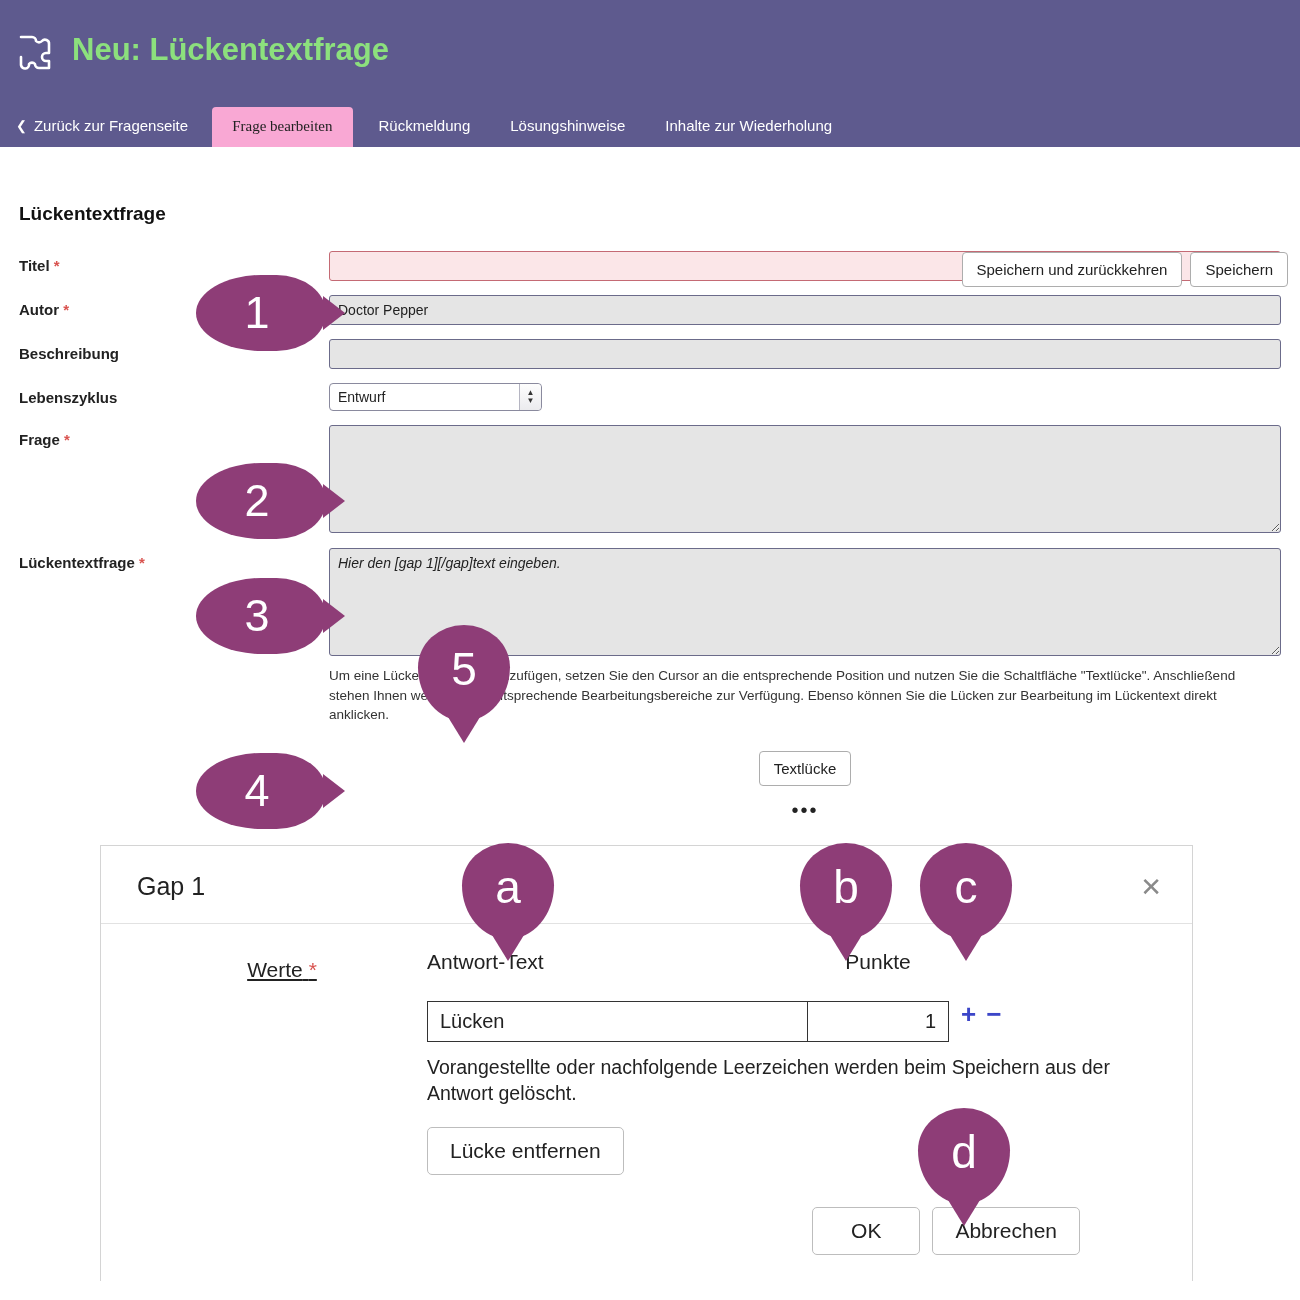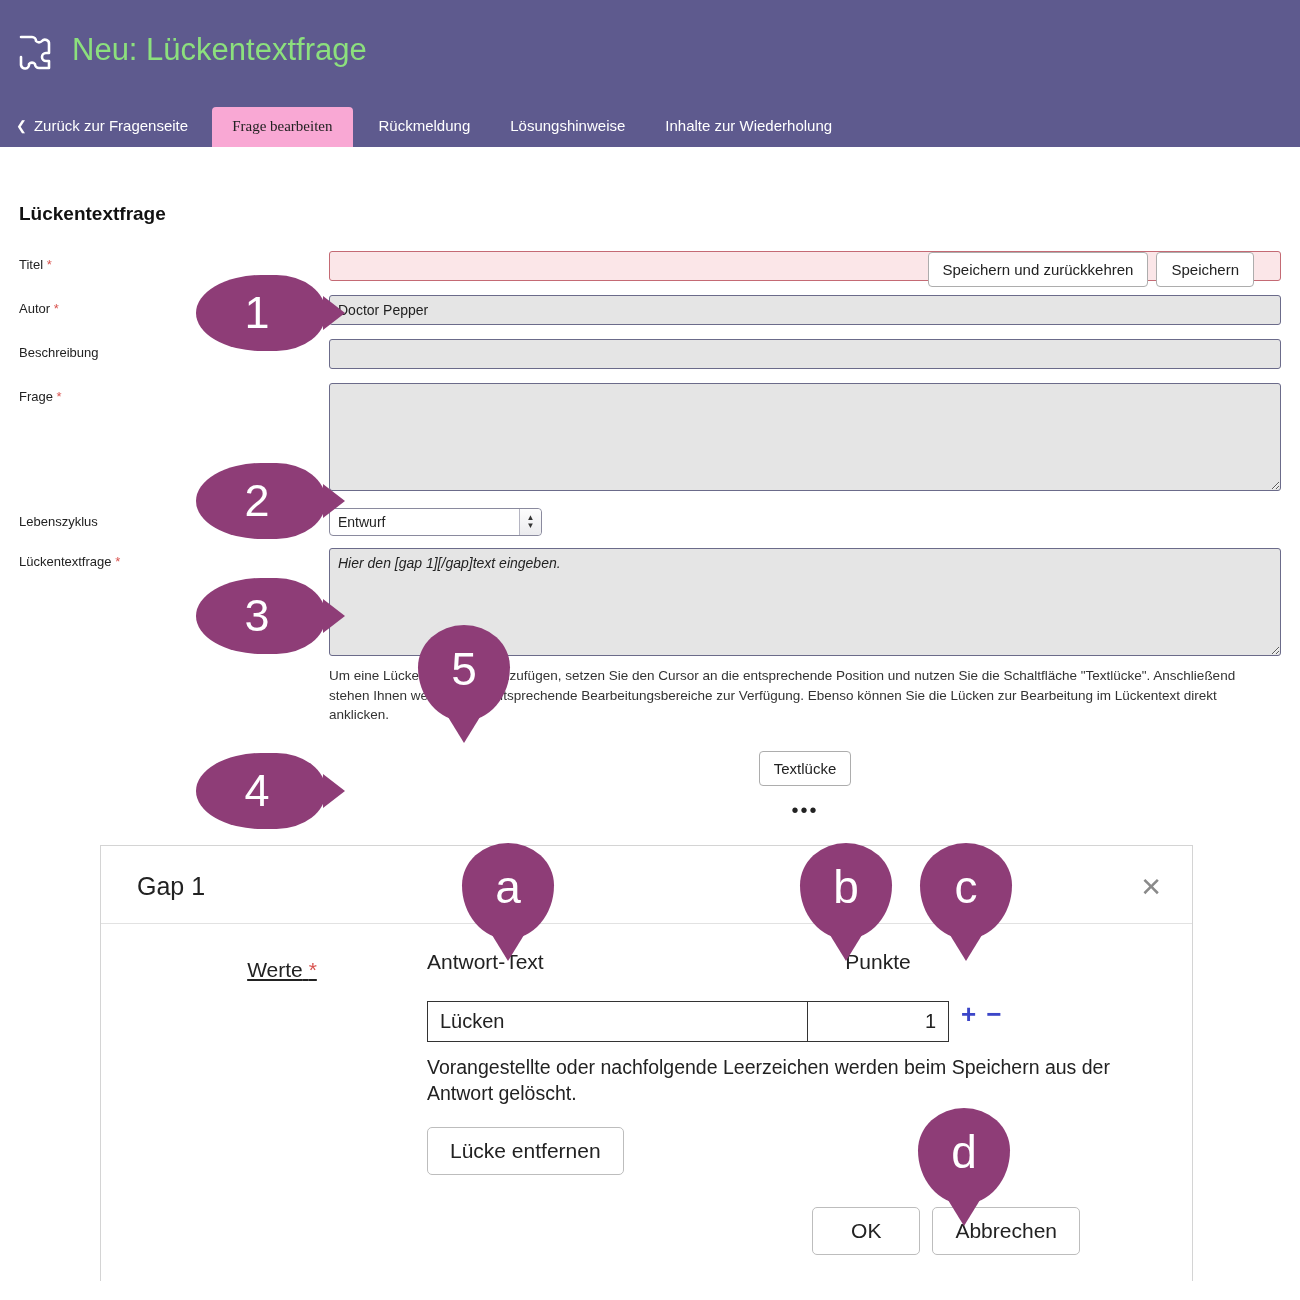--- a/index.html
+++ b/index.html
@@ -24,21 +24,21 @@
     padding-left: 14px;
   }
   .header-icon {
     width: 44px; height: 44px;
     margin-right: 14px;
     flex: 0 0 auto;
   }
   .header-title {
     color: #8ce07d;
     font-size: 31px;
-    font-weight: normal;
+    font-weight: bold;
   }
 
   
   .tabbar {
     background: #5e5a8e;
     height: 47px;
     display: flex;
     align-items: flex-end;
     padding-left: 16px;
     position: relative;
@@ -73,21 +73,21 @@
     padding: 0 19px;
   }
   .form-title {
     font-size: 19px;
     font-weight: bold;
     margin-top: 56px;
     color: #111;
   }
   .topbuttons {
     position: absolute;
-    right: 46px;
+    right: 12px;
     top: 49px;
     display: flex;
     gap: 8px;
   }
   .btn {
     background: #ffffff;
     border: 1px solid #adadad;
     border-radius: 4px;
     font-size: 15px;
     padding: 8px 14px;
@@ -97,23 +97,24 @@
   }
 
   .field-row {
     display: flex;
     align-items: flex-start;
     margin-top: 14px;
   }
   .field-label {
     width: 310px;
     flex: 0 0 310px;
-    font-size: 13px;
+    font-size: 15px;
     padding-top: 6px;
     color: #222;
+    font-weight: bold;
   }
   .req { color: #d9534f; }
   .field-input {
     flex: 1 1 auto;
   }
   input.text, textarea.text {
     width: 100%;
     border: 1px solid #6b6b8a;
     border-radius: 3px;
     font-family: "Liberation Sans", sans-serif;
@@ -358,38 +359,38 @@
   </div>
 
   <div class="field-row">
     <div class="field-label">Beschreibung</div>
     <div class="field-input">
       <input class="text" type="text" value="" style="">
     </div>
   </div>
 
   <div class="field-row">
-    <div class="field-label">
-      <span>Frage</span>
-      <span class="req">*</span>
-    </div>
-    <div class="field-input">
-      <textarea class="text" rows="5" style="height: 108px;"></textarea>
-    </div>
-  </div>
-
-  <div class="field-row">
     <div class="field-label">Lebenszyklus</div>
     <div class="field-input">
       <span class="select-wrap">
         <select class="sel">
           <option>Entwurf</option>
         </select>
         <span class="sel-arrow">▲<br>▼</span>
       </span>
+    </div>
+  </div>
+
+  <div class="field-row">
+    <div class="field-label">
+      <span>Frage</span>
+      <span class="req">*</span>
+    </div>
+    <div class="field-input">
+      <textarea class="text" rows="5" style="height: 108px;"></textarea>
     </div>
   </div>
 
   <div class="field-row" style="margin-top:12px;">
     <div class="field-label">
       <span>Lückentextfrage</span>
       <span class="req">*</span>
     </div>
     <div class="field-input">
       <textarea class="text" rows="5" style="height: 108px; font-style: italic;">Hier den [gap 1][/gap]text eingeben.</textarea>

